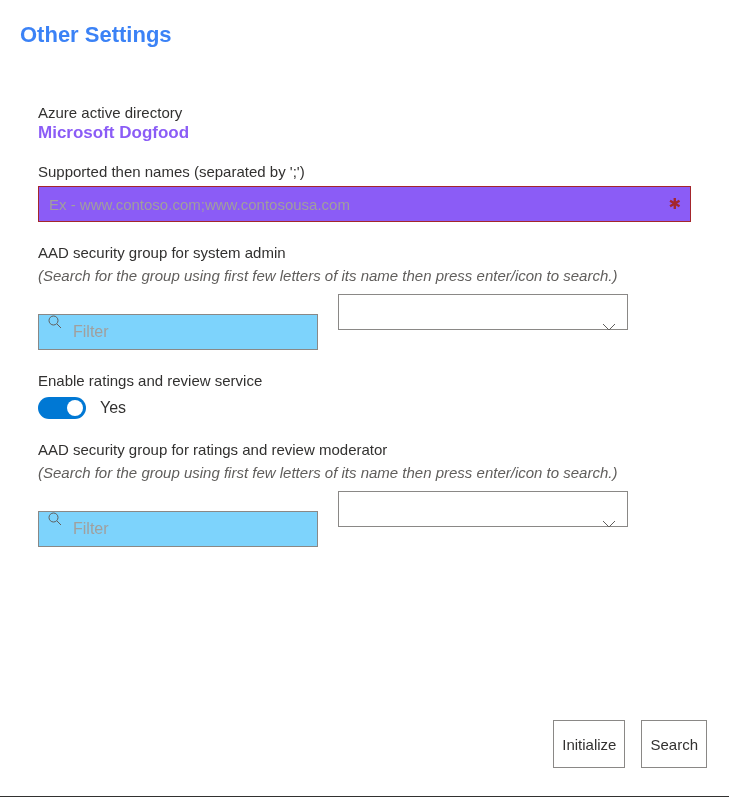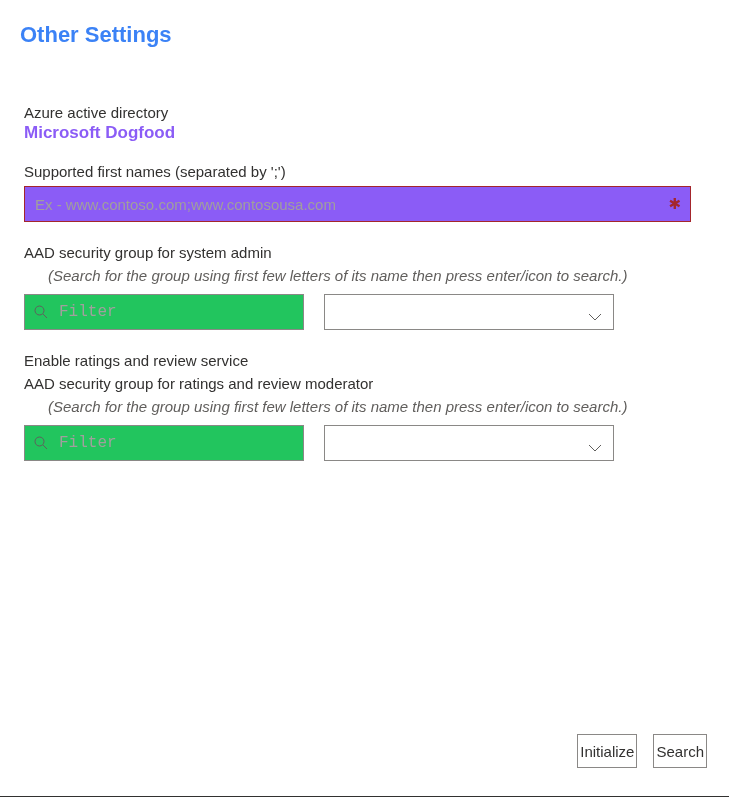--- a/index.html
+++ b/index.html
@@ -19,21 +19,21 @@
     }
     .header {
       padding: 22px 20px 0 20px;
     }
     .header h1 {
       font-size: 22px;
       font-weight: 600;
       color: #3b82f6;
     }
     .content {
-      padding: 56px 38px 0 24px;
+      padding: 56px 38px 0 38px;
     }
     .dir-label {
       font-size: 15px;
       color: #323130;
       margin-bottom: 2px;
     }
     .dir-name {
       font-size: 17px;
       font-weight: 600;
       color: #8b5cf6;
@@ -42,21 +42,20 @@
     .field-label {
       font-size: 15px;
       color: #323130;
       margin-bottom: 6px;
     }
     .hint {
       font-size: 15px;
       font-style: italic;
       color: #605e5c;
       margin-bottom: 10px;
-      margin-left: 24px;
     }
     .text-input-wrapper {
       position: relative;
       margin-bottom: 22px;
     }
     .text-input {
       width: 100%;
       height: 36px;
       padding: 0 26px 0 10px;
       border: 1px solid #a4262c;
@@ -88,22 +87,23 @@
       flex: 0 0 280px;
     }
     .filter-input {
       width: 100%;
       height: 36px;
       padding: 0 10px 0 34px;
       border: 1px solid #8a8886;
       font-size: 16px;
       color: #323130;
       outline: none;
-      background: #22c55e;
-      font-family: Liberation Mono, monospace;
+      background: #7dd3fc;
+      font-family: Liberation Sans, sans-serif;
+      margin-top: 20px;
     }
     .filter-input::placeholder {
       color: #a19f9d;
     }
     .search-icon {
       position: absolute;
       left: 10px;
       top: 50%;
       transform: translateY(-50%);
       width: 14px;
@@ -164,43 +164,43 @@
       color: #323130;
     }
     .footer {
       position: absolute;
       bottom: 28px;
       right: 22px;
       display: flex;
       gap: 16px;
     }
     .btn {
-      height: 34px;
-      padding: 0 2px;
+      height: 48px;
+      padding: 0 8px;
       border: 1px solid #8a8886;
       background: #fff;
       font-size: 15px;
       color: #323130;
       cursor: pointer;
       font-family: inherit;
     }
   </style>
 </head>
 <body>
 
 <div class="header">
   <h1>Other Settings</h1>
 </div>
 
 <div class="content">
 
   <div class="dir-label">Azure active directory</div>
   <div class="dir-name">Microsoft Dogfood</div>
 
-  <div class="field-label">Supported first names (separated by ';')</div>
+  <div class="field-label">Supported then names (separated by ';')</div>
   <div class="text-input-wrapper">
     <input type="text" class="text-input" placeholder="Ex - www.contoso.com;www.contosousa.com" style="">
     <span class="req-star">✱</span>
   </div>
 
   <div class="field-label">AAD security group for system admin</div>
   <div class="hint">(Search for the group using first few letters of its name then press enter/icon to search.)</div>
   <div class="row-pair">
     <div class="filter-box">
       <span class="search-icon">
@@ -215,20 +215,26 @@
       <input type="text" class="select-input" readonly="" value="" style="">
       <span class="chevron-icon">
         <svg viewBox="0 0 14 8" width="14" height="8">
           <polyline points="1,1 7,7 13,1" fill="none" stroke="#605e5c" stroke-width="1"></polyline>
         </svg>
       </span>
     </div>
   </div>
 
   <div class="field-label">Enable ratings and review service</div>
+  <div class="toggle-row">
+    <div class="toggle">
+      <div class="toggle-knob"></div>
+    </div>
+    <span class="toggle-label">Yes</span>
+  </div>
 
   <div class="field-label">AAD security group for ratings and review moderator</div>
   <div class="hint">(Search for the group using first few letters of its name then press enter/icon to search.)</div>
   <div class="row-pair">
     <div class="filter-box">
       <span class="search-icon">
         <svg viewBox="0 0 14 14" width="14" height="14">
           <circle cx="5.5" cy="5.5" r="4.5" fill="none" stroke="#605e5c" stroke-width="1"></circle>
           <line x1="9" y1="9" x2="13" y2="13" stroke="#605e5c" stroke-width="1"></line>
         </svg>

